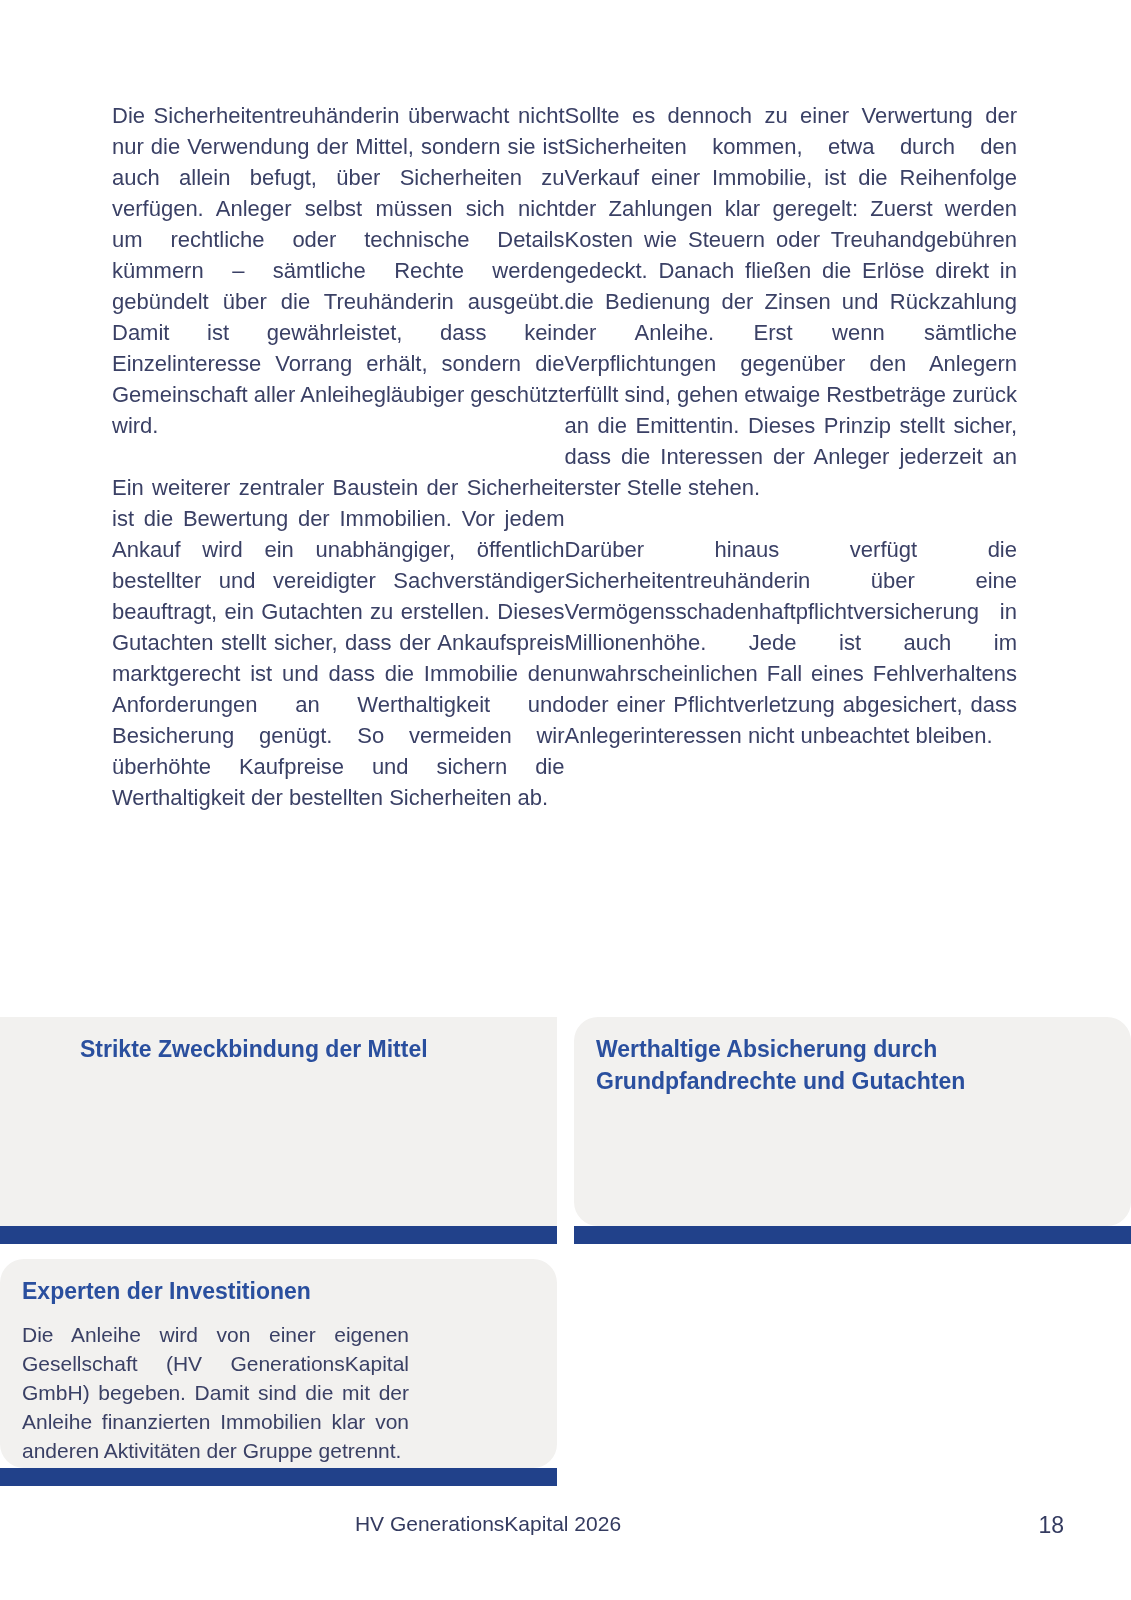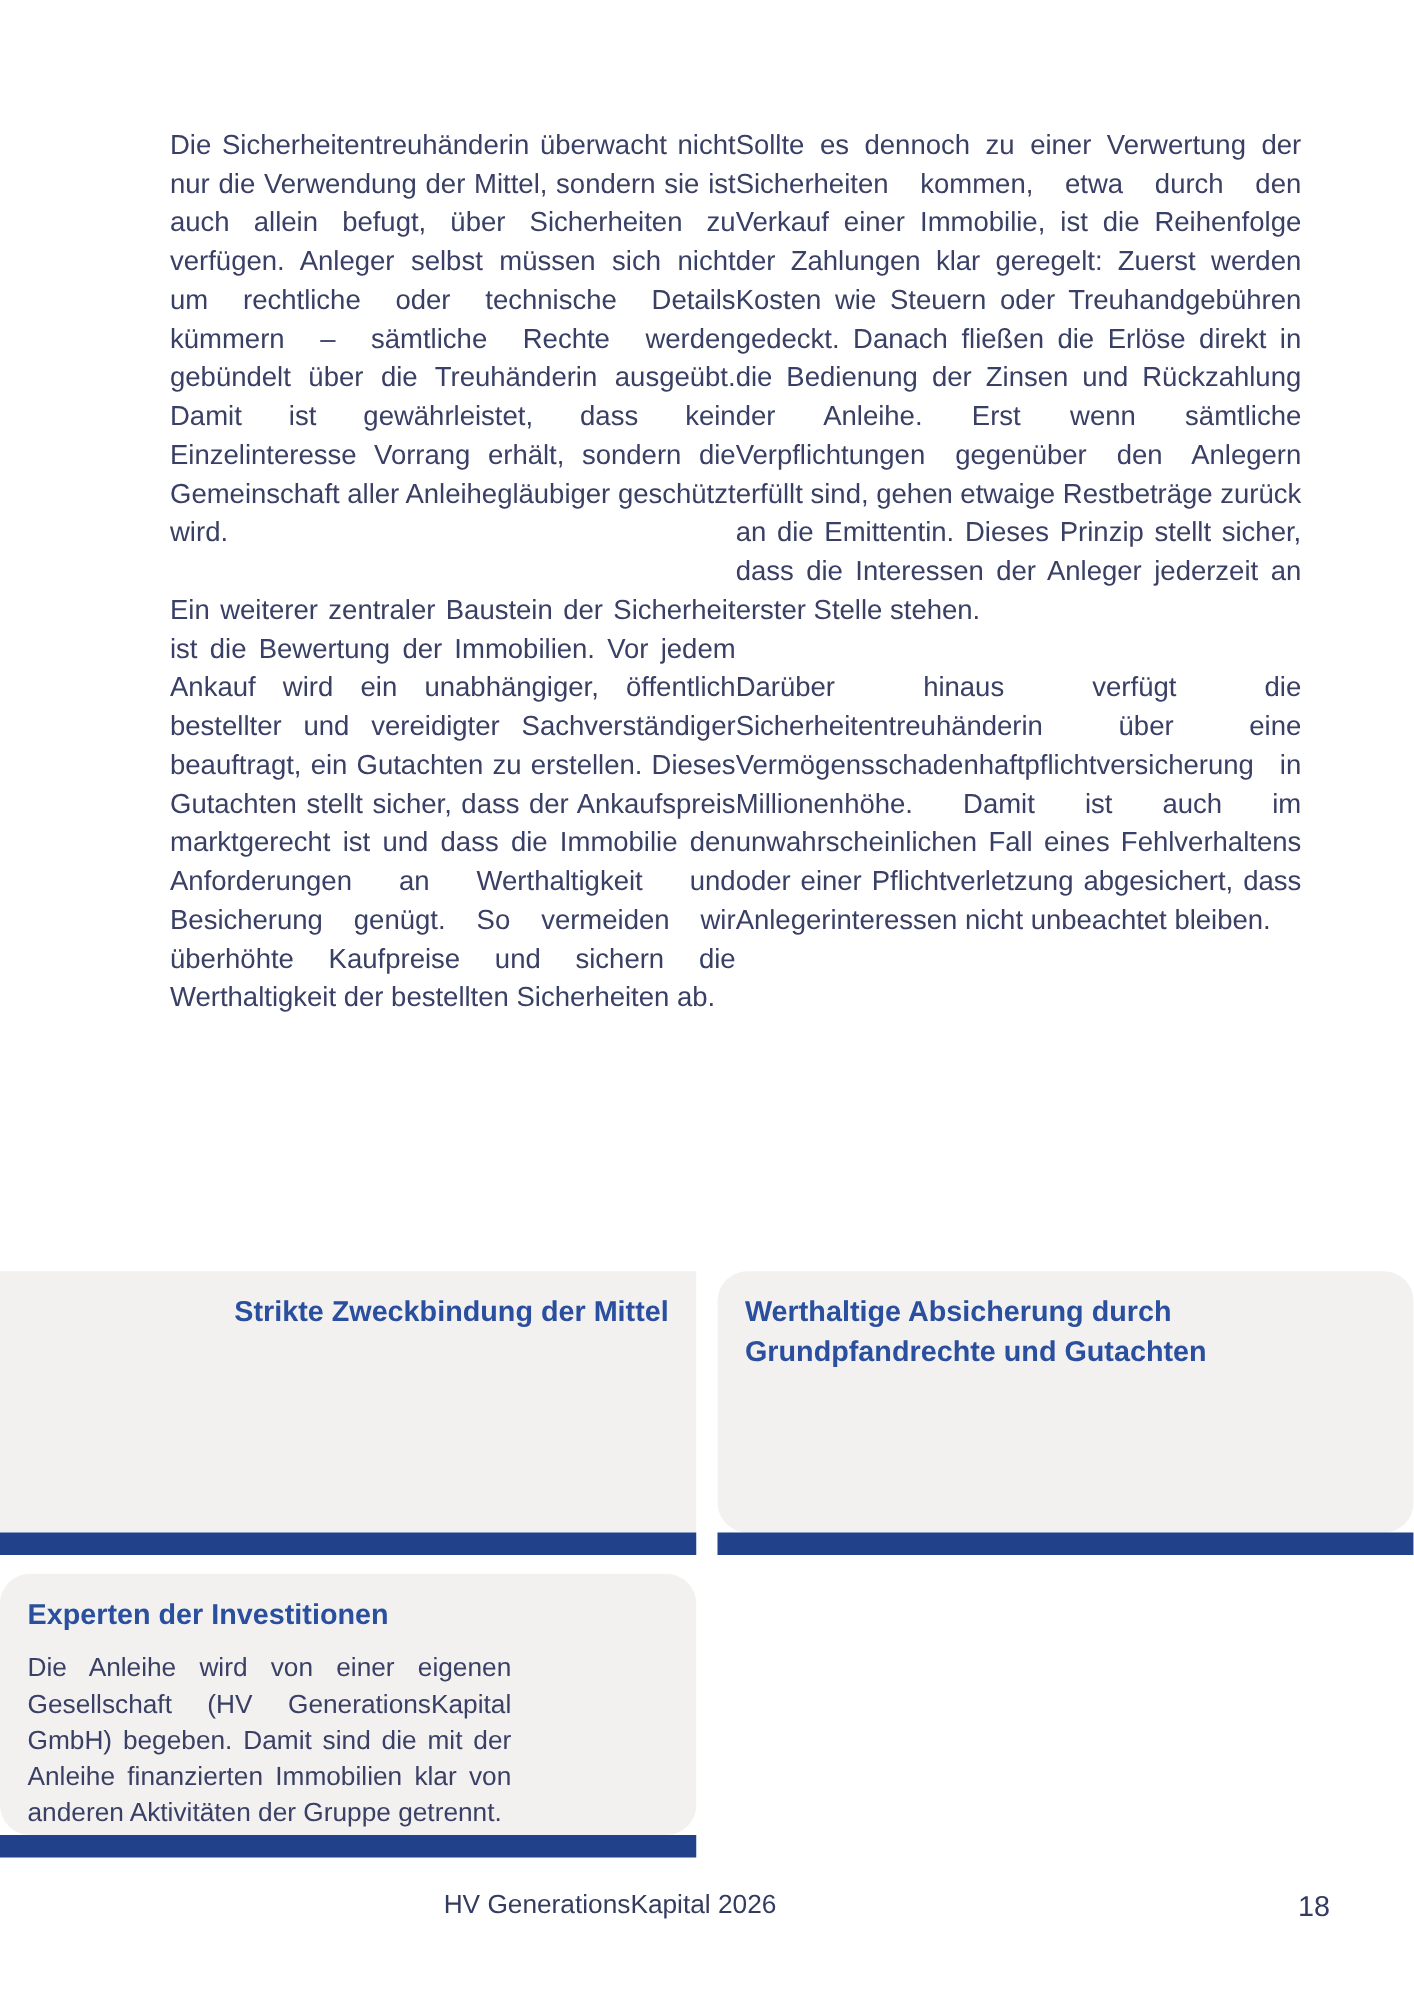--- a/index.html
+++ b/index.html
@@ -16,21 +16,20 @@
     color: #3a4065;
     overflow: hidden;
   }
   
   .text-columns {
     position: absolute;
     top: 100px;
     left: 112px;
     width: 905px;
     display: flex;
-    margin-left: 24px;
   }
   .col { flex: 1 1 0; min-width: 0; }
   .col p {
     margin: 0 0 31px 0;
     font-size: 22px;
     line-height: 31px;
     text-align: justify;
     color: #3a4065;
   }
   .col p strong { font-weight: bold; color: #343b60; }
@@ -44,21 +43,21 @@
     grid-template-columns: 557px 557px;
     column-gap: 17px;
     row-gap: 15px;
   }
   .card { display: flex; flex-direction: column; }
   .card-body {
     height: 209px;
     background: #f2f1ef;
     box-sizing: border-box;
   }
-  .card.align-right .card-body { padding: 16px 22px 0 80px; text-align: right; }
+  .card.align-right .card-body { padding: 16px 35px 0 80px; }
   .card.align-left  .card-body { padding: 16px 148px 0 22px; text-align: left; border-radius: 24px; }
   .card-title {
     margin: 0 0 13px 0;
     font-size: 23px;
     line-height: 32px;
     font-weight: bold;
     color: #2a4f9e;
   }
   .card-text {
     margin: 0;
@@ -94,21 +93,21 @@
 
 <div class="page">
 
   <div class="text-columns">
     <div class="col">
       <p>Die Sicherheitentreuhänderin überwacht nicht nur die Verwendung der Mittel, sondern sie ist auch allein befugt, über Sicherheiten zu verfügen. Anleger selbst müssen sich nicht um rechtliche oder technische Details kümmern – sämtliche Rechte werden gebündelt über die Treuhänderin ausgeübt. Damit ist gewährleistet, dass kein Einzelinteresse Vorrang erhält, sondern die Gemeinschaft aller Anleihegläubiger geschützt wird.</p>
       <p>Ein weiterer zentraler Baustein der Sicherheit ist die Bewertung der Immobilien. Vor jedem Ankauf wird ein unabhängiger, öffentlich bestellter und vereidigter Sachverständiger beauftragt, ein Gutachten zu erstellen. Dieses Gutachten stellt sicher, dass der Ankaufspreis marktgerecht ist und dass die Immobilie den Anforderungen an Werthaltigkeit und Besicherung genügt. So vermeiden wir überhöhte Kaufpreise und sichern die Werthaltigkeit der bestellten Sicherheiten ab.</p>
     </div>
     <div class="col">
       <p>Sollte es dennoch zu einer Verwertung der Sicherheiten kommen, etwa durch den Verkauf einer Immobilie, ist die Reihenfolge der Zahlungen klar geregelt: Zuerst werden Kosten wie Steuern oder Treuhandgebühren gedeckt. Danach fließen die Erlöse direkt in die Bedienung der Zinsen und Rückzahlung der Anleihe. Erst wenn sämtliche Verpflichtungen gegenüber den Anlegern erfüllt sind, gehen etwaige Restbeträge zurück an die Emittentin. Dieses Prinzip stellt sicher, dass die Interessen der Anleger jederzeit an erster Stelle stehen.</p>
-      <p>Darüber hinaus verfügt die Sicherheitentreuhänderin über eine Vermögensschadenhaftpflichtversicherung in Millionenhöhe. Damit ist auch im unwahrscheinlichen Fall eines Fehlverhaltens oder einer Pflichtverletzung abgesichert, dass Anlegerinteressen nicht unbeachtet bleiben.</p>
+      <p>Darüber hinaus verfügt die Sicherheitentreuhänderin über eine Vermögensschadenhaftpflichtversicherung in Millionenhöhe. Jede ist auch im unwahrscheinlichen Fall eines Fehlverhaltens oder einer Pflichtverletzung abgesichert, dass Anlegerinteressen nicht unbeachtet bleiben.</p>
     </div>
   </div>
 
   <div class="cards">
 
     <div class="card align-right">
       <div class="card-body">
         <h3 class="card-title">Strikte Zweckbindung der Mittel</h3>
       </div>
       <div class="card-bar"></div>

